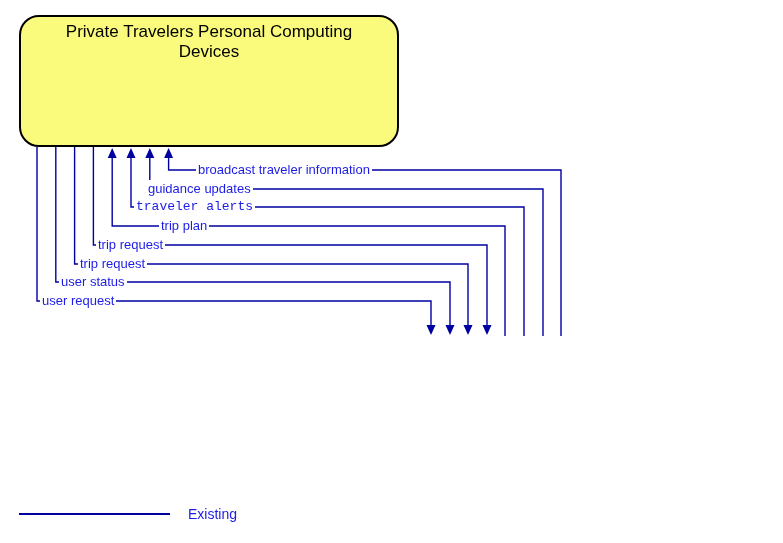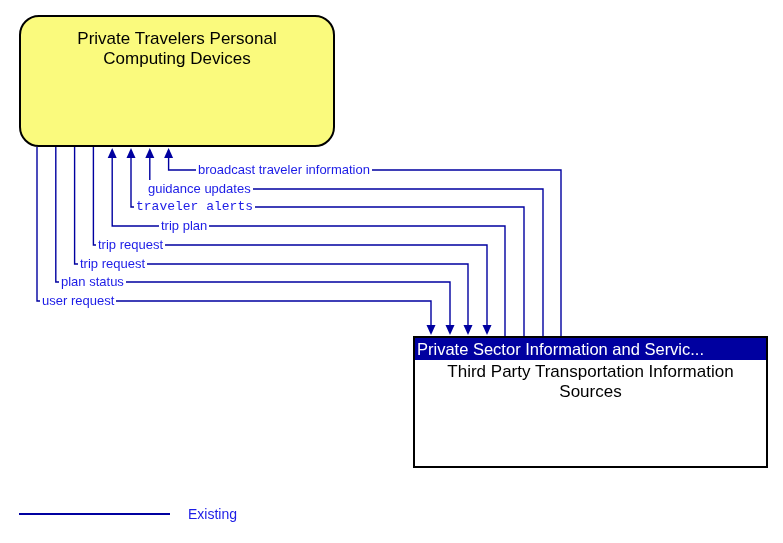--- a/index.html
+++ b/index.html
@@ -26,27 +26,27 @@
     stroke: var(--line-color, #0000A0);
     stroke-width: 1.4;
   }
   .arrowhead {
     fill: var(--line-color, #0000A0);
     stroke: none;
   }
   .entity-src {
     position: absolute;
     left: 19px; top: 15px;
-    width: 316px; height: 132px;
+    width: 380px; height: 132px;
     box-sizing: border-box;
     background: var(--entity-fill, #FAFA7D);
     border: 2px solid #000000;
     border-radius: 20px;
     text-align: center;
-    padding-top: 12px;
+    padding-top: 5px;
   }
   .entity-src .title {
     font-size: 17px;
     line-height: 1.2;
     color: #000000;
     padding: 0 14px;
   }
   .entity-dst {
     position: absolute;
     left: 413px; top: 336px;
@@ -121,30 +121,26 @@
     <polyline class="wire" points="55.8,147 55.8,282 450,282 450,333"></polyline>
     <path class="arrowhead" d="M445.5,325 L454.5,325 L450,335 Z"></path>
     <polyline class="wire" points="37,147 37,301 431,301 431,333"></polyline>
     <path class="arrowhead" d="M426.5,325 L435.5,325 L431,335 Z"></path>
   </svg>
 
   <div class="entity-src">
     <div class="title">Private Travelers Personal Computing Devices</div>
   </div>
 
-  <div class="entity-dst">
-    <div class="group-bar">Private Sector Information and Servic...</div>
-    <div class="title">Third Party Transportation Information Sources</div>
-  </div>
 
   <span class="flow-label" style="left:172px; top:161px;margin-left:24px;">broadcast traveler information</span>
   <span class="flow-label" style="left:146px; top:180px;">guidance updates</span>
   <span class="flow-label" style="left:134px; top:198px;font-family:Liberation Mono, monospace;">traveler alerts</span>
   <span class="flow-label" style="left:115px; top:217px;margin-left:44px;">trip plan</span>
   <span class="flow-label" style="left:96px; top:236px;">trip request</span>
   <span class="flow-label" style="left:78px; top:255px;">trip request</span>
-  <span class="flow-label" style="left:59px; top:273px;">plan status</span>
+  <span class="flow-label" style="left:59px; top:273px;">user status</span>
   <span class="flow-label" style="left:40px; top:292px;">user request</span>
 
   <div class="legend-line"></div>
   <span class="legend-text">Existing</span>
 
 </div>
 
 </body></html>

